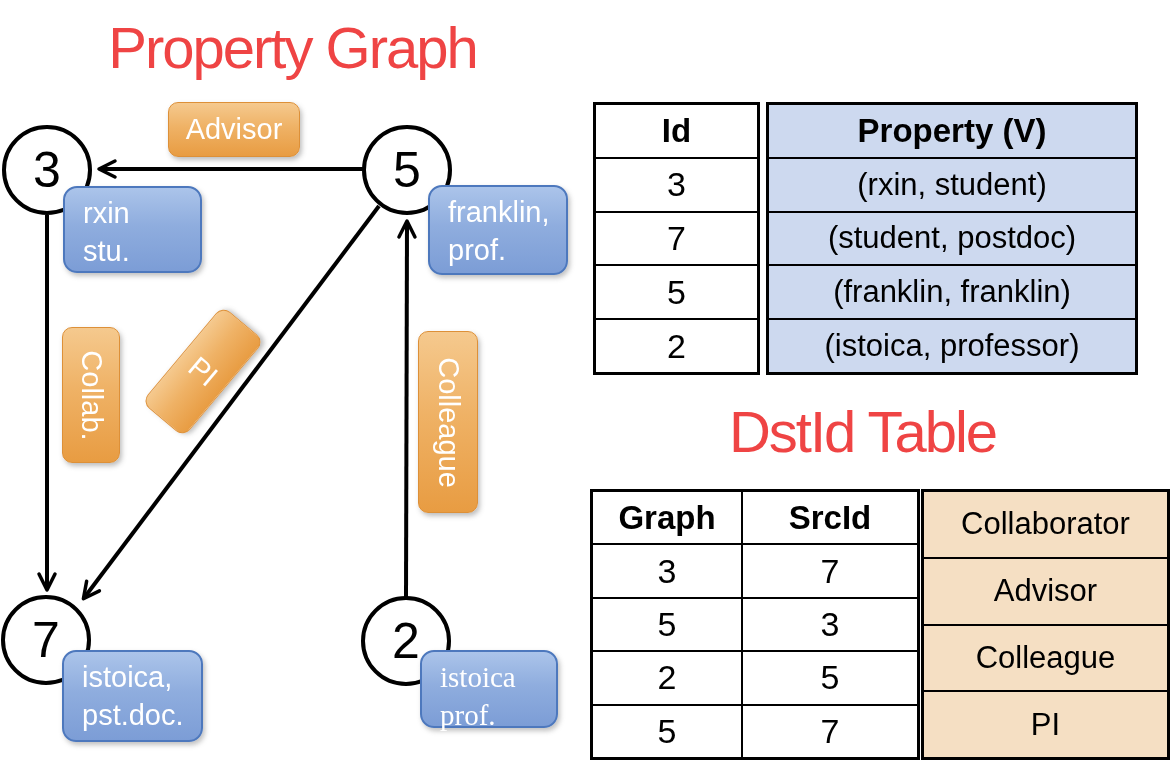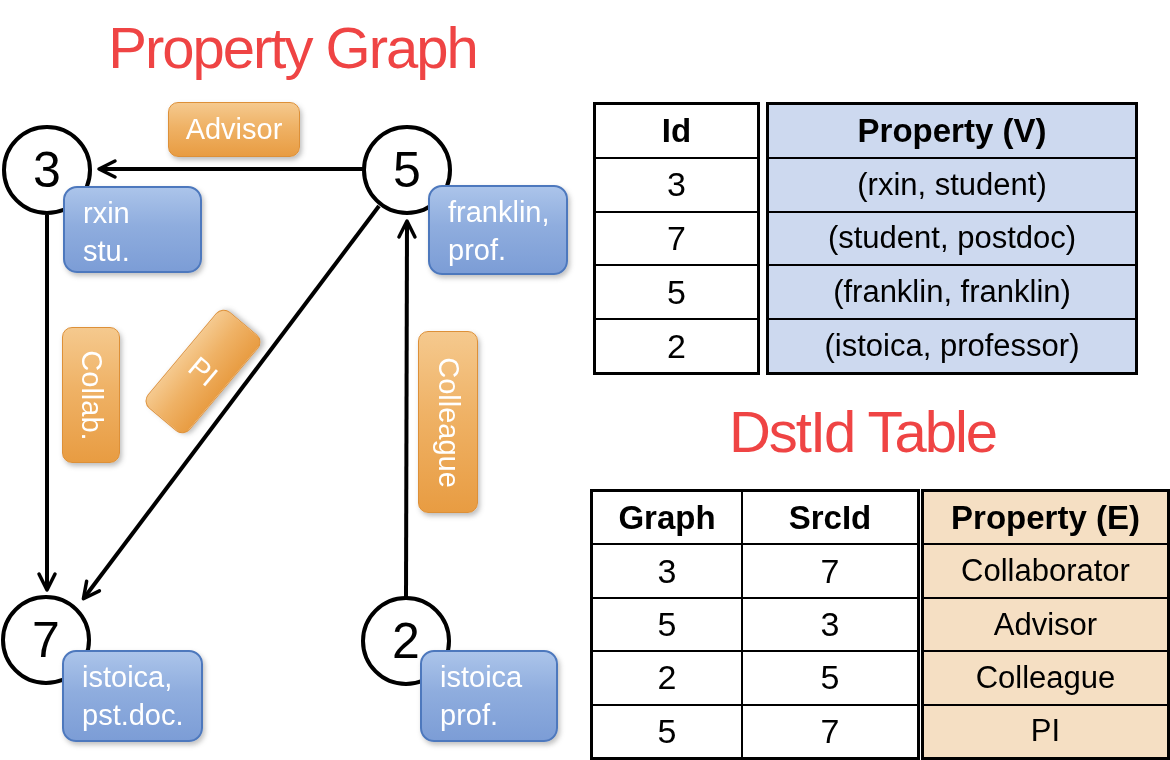--- a/index.html
+++ b/index.html
@@ -49,21 +49,21 @@
   .vbox {
     position:absolute; z-index:4; border-radius:14px;
     background:linear-gradient(180deg,#abc4ea 0%,#8fadde 45%,#7c9dd6 100%);
     border:2px solid #4d78bd;
     box-shadow:2px 3px 5px rgba(100,100,100,0.4);
     color:#fff; font-size:29px; line-height:38px; padding:6px 0 0 18px;
   }
   #vbox-rxin     { left:63px;  top:186px; width:139px; height:87px; }
   #vbox-franklin { left:420px; top:185px; width:140px; height:90px;margin-left:8px; }
   #vbox-jgonzal  { left:62px;  top:650px; width:141px; height:92px; }
-  #vbox-istoica  { left:420px; top:650px; width:138px; height:92px; }
+  #vbox-istoica  { left:420px; top:650px; width:138px; height:78px;font-family:Liberation Serif, serif; }
 
   
   .subtable {
     position:absolute; display:flex; flex-direction:column;
     border:3px solid #000; background:#fff; z-index:2;
   }
   .subtable .trow {
     flex:1; display:flex; align-items:stretch; border-top:2px solid #000;
   }
   .subtable .trow:first-child { border-top:none; }
@@ -199,23 +199,20 @@
       <div class="cellc num">5</div>
     </div>
     <div class="trow">
       <div class="cellc num c1">5</div>
       <div class="cellc num">7</div>
     </div>
   </div>
 
   <div class="subtable fill-tan" id="et-prop">
     <div class="trow">
-        <div class="cellc hdr">Property (E)</div>
-      </div>
-    <div class="trow">
         <div class="cellc">Collaborator</div>
       </div>
     <div class="trow">
         <div class="cellc">Advisor</div>
       </div>
     <div class="trow">
         <div class="cellc">Colleague</div>
       </div>
     <div class="trow">
         <div class="cellc">PI</div>

